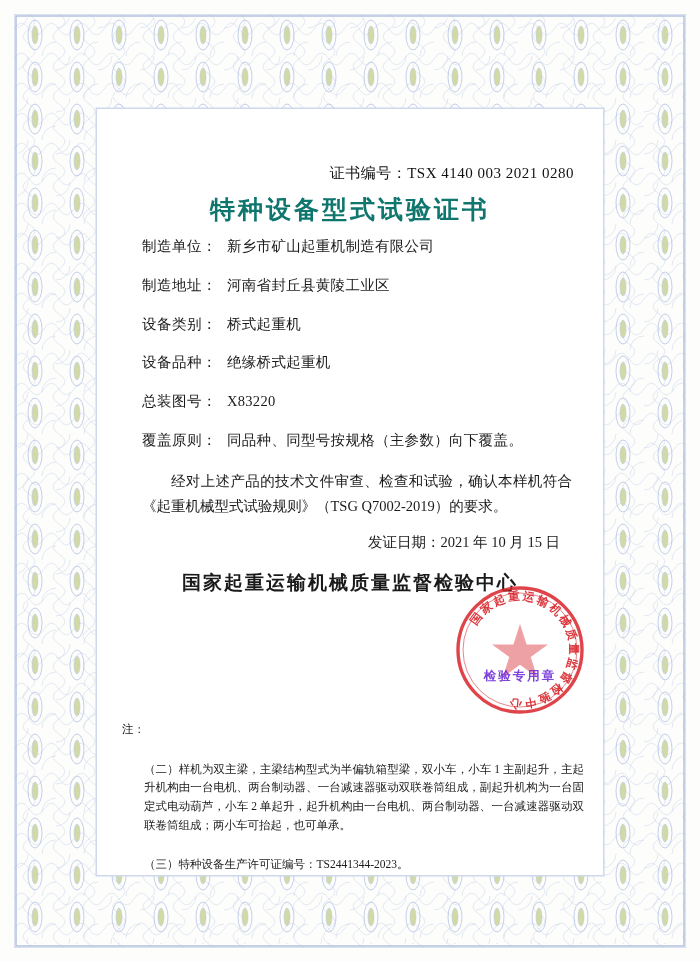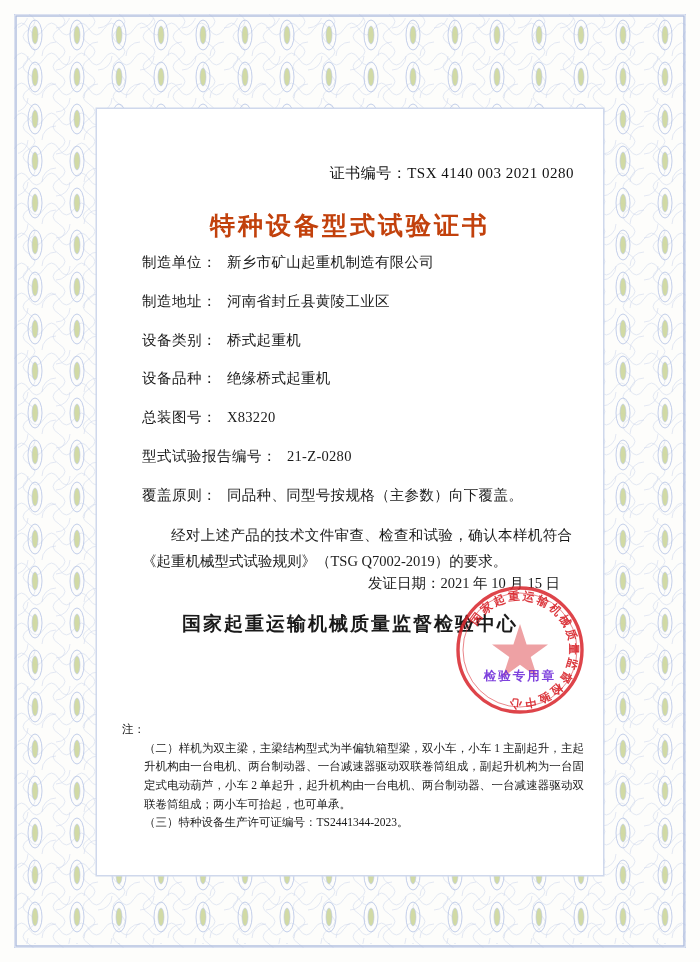--- a/index.html
+++ b/index.html
@@ -59,22 +59,22 @@
     margin-top: 34px;
     margin-right: 4px;
     color: #111;
   }
 
   .title-main {
     text-align: center;
     font-size: 25px;
     font-weight: bold;
     letter-spacing: 3px;
-    margin-top: 26px;
-    color: #c2410c;
+    margin-top: 10px;
+    color: #0f766e;
   }
   .title-sub {
     text-align: center;
     font-size: 17px;
     font-weight: bold;
     letter-spacing: 2px;
     margin-top: 18px;
     color: #000;
   }
 
@@ -100,20 +100,21 @@
     margin-top: 12px;
     padding-left: 20px;
     padding-right: 6px;
     font-size: 14.5px;
     line-height: 1.75;
     text-align: justify;
     text-indent: 2em;
   }
 
   .issue-date {
+    margin-top: 14px;
     padding-right: 18px;
     text-align: right;
     font-size: 14.5px;
   }
 
   .issuer {
     margin-top: 18px;
     text-align: center;
     font-size: 19px;
     font-weight: bold;
@@ -125,20 +126,21 @@
     left: 26px;
     right: 20px;
     top: 612px;
     font-size: 11.5px;
     line-height: 1.62;
     color: #1a1a1a;
   }
   .note-item {
     text-align: justify;
     text-indent: 0;
+    margin-top: 21px;
   }
   .note-first {
     display: flex;
   }
   .note-first .lead {
     white-space: nowrap;
   }
   .note-indent {
     padding-left: 22px;
   }
@@ -212,23 +214,20 @@
       <div class="field-row">
         <span class="field-label">设备类别：</span><span class="field-value">桥式起重机</span>
       </div>
       <div class="field-row">
         <span class="field-label">设备品种：</span><span class="field-value">绝缘桥式起重机</span>
       </div>
       <div class="field-row">
         <span class="field-label">总装图号：</span><span class="field-value">X83220</span>
       </div>
       <div class="field-row">
-        <span class="field-label">型式试验报告编号：</span><span class="field-value">21-Z-0280</span>
-      </div>
-      <div class="field-row">
         <span class="field-label">覆盖原则：</span><span class="field-value">同品种、同型号按规格（主参数）向下覆盖。</span>
       </div>
     </div>
 
     <div class="para">经对上述产品的技术文件审查、检查和试验，确认本样机符合《起重机械型式试验规则》（TSG Q7002-2019）的要求。</div>
 
     <div class="issue-date">发证日期：2021 年 10 月 15 日</div>
 
     <div class="issuer">国家起重运输机械质量监督检验中心</div>
 

